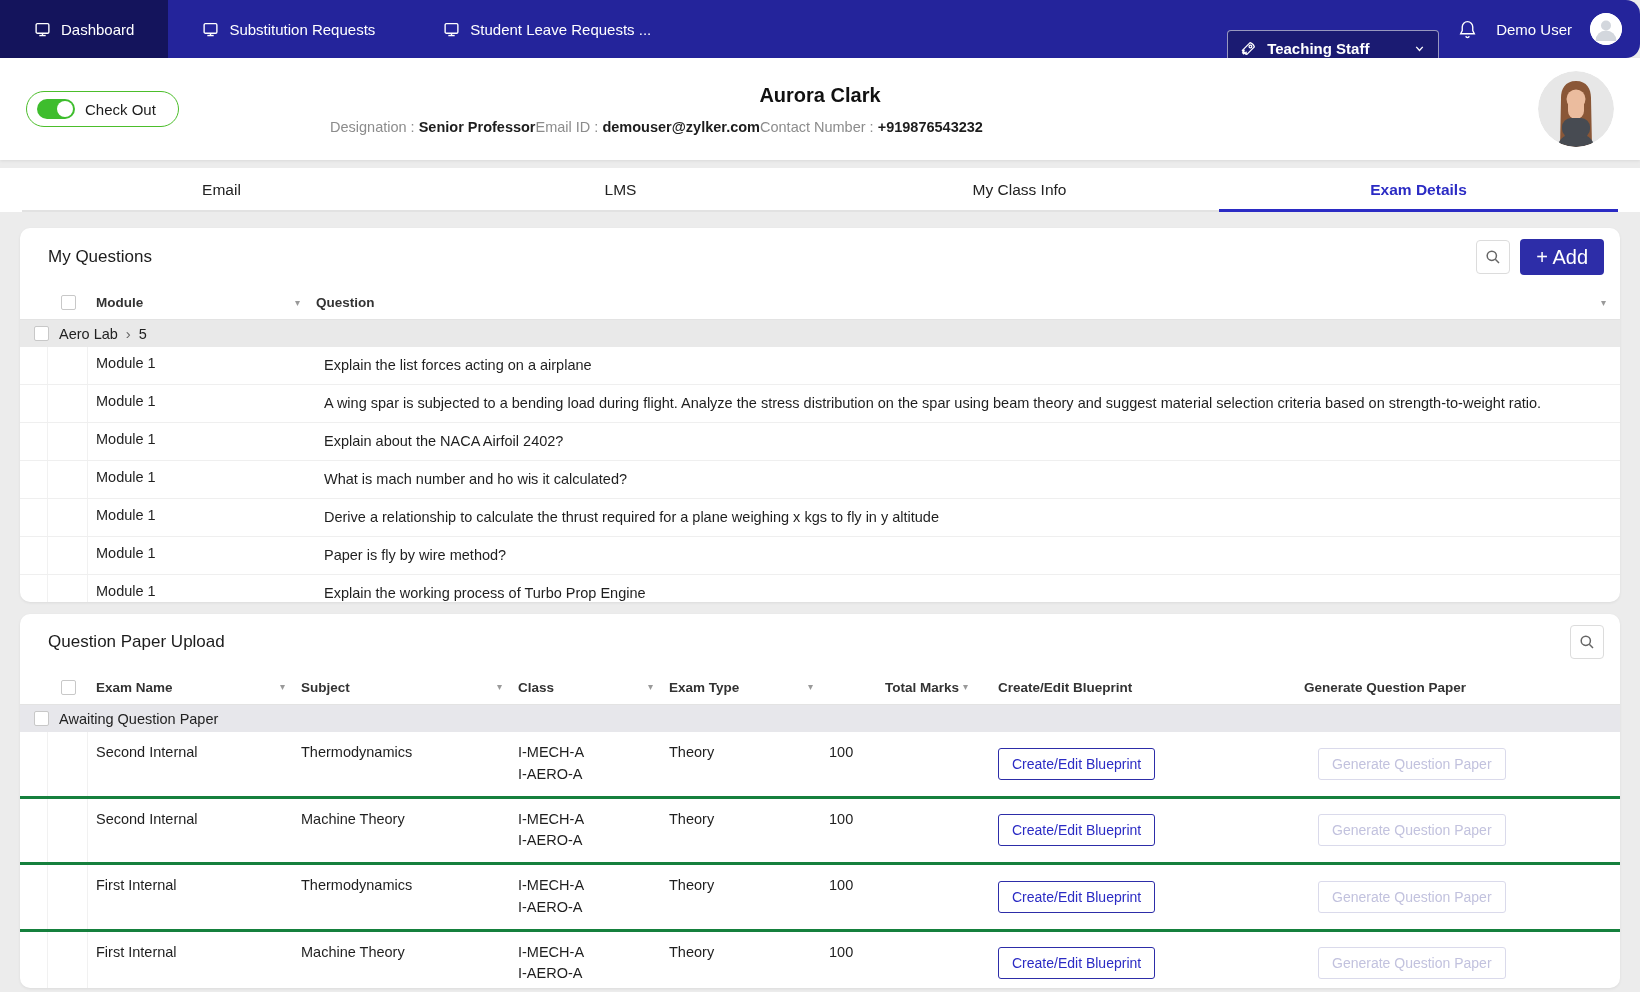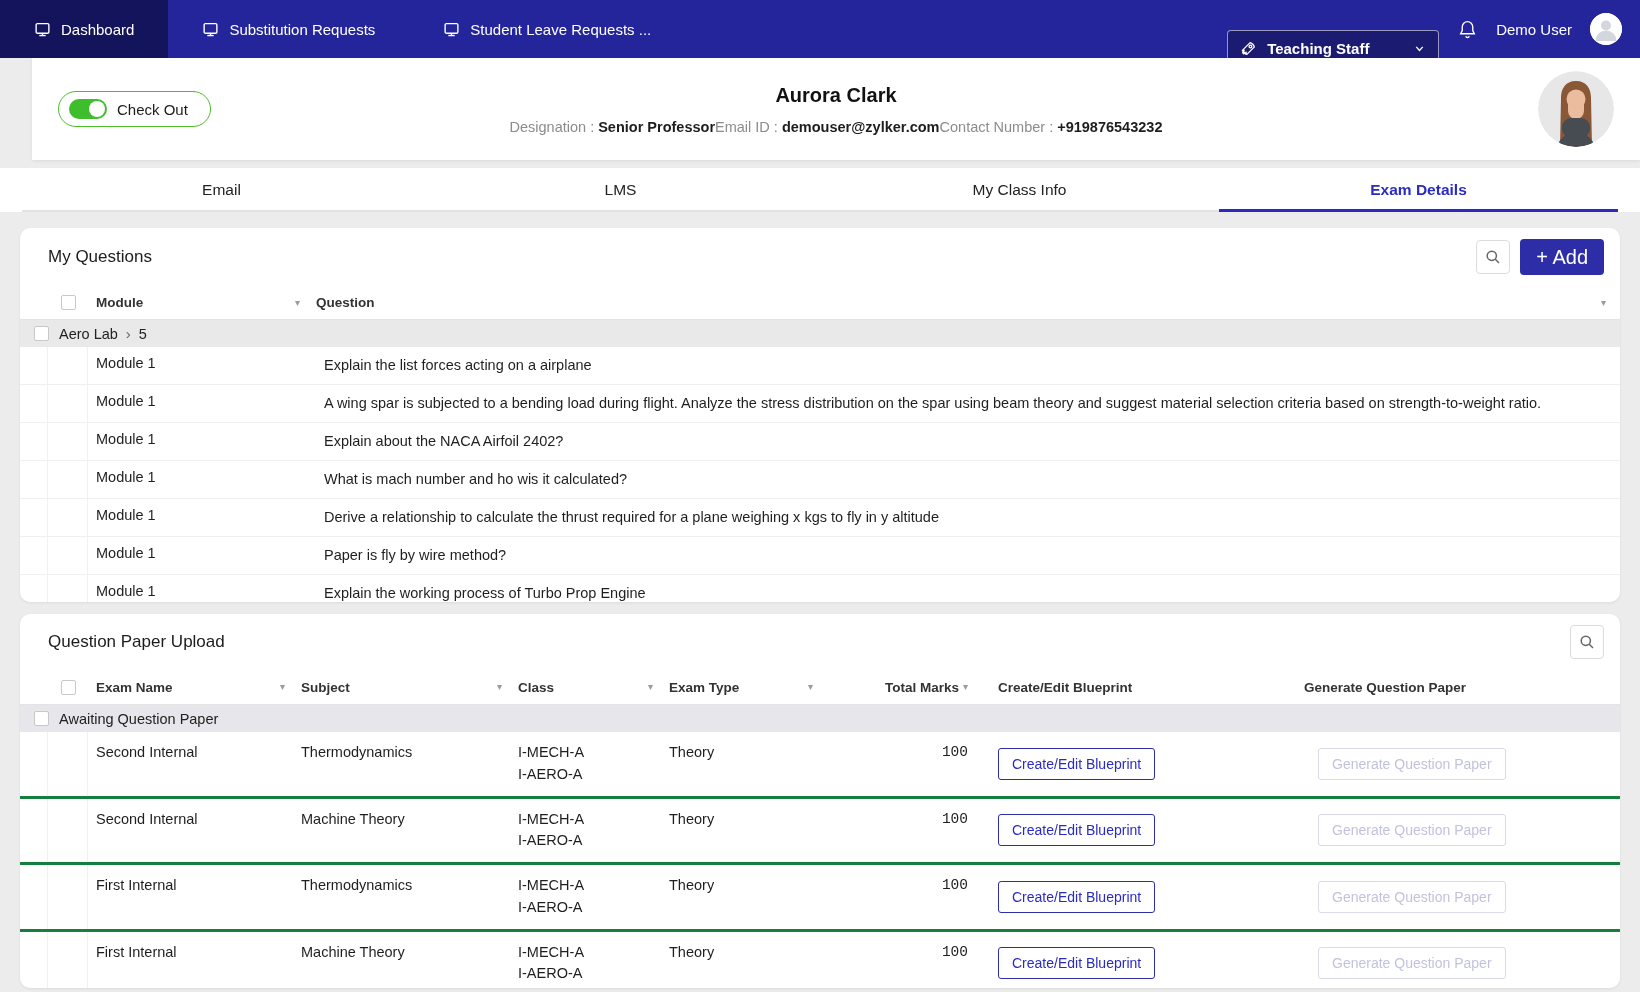--- a/index.html
+++ b/index.html
@@ -1,39 +1,39 @@
 <!DOCTYPE html>
 <html><head>
 <meta charset="utf-8">
 <style>
   * { box-sizing: border-box; margin: 0; padding: 0; }
   html,body { width:1640px; height:992px; overflow:hidden; }
   body { font-family:"Liberation Sans","DejaVu Sans",sans-serif; background:#ECECEC; color:#222; }
 
   
-  .topnav { height:58px; background:#24249B; display:flex; align-items:stretch; color:#fff; }
+  .topnav { height:58px; background:#24249B; display:flex; align-items:stretch; color:#fff;border-radius:14px; }
   .nav-tabs { display:flex; align-items:stretch; }
   .nav-tab { display:flex; align-items:center; gap:10px; padding:0 34px; font-size:15px; cursor:pointer; }
   .nav-tab.active { background:#14145C; }
   .nav-right { margin-left:auto; display:flex; align-items:center; gap:18px; padding-right:18px; }
   .role-select { display:flex; align-items:center; gap:10px; height:38px; min-width:212px;
     background:#1B1B72; border:1px solid rgba(255,255,255,0.55); border-radius:4px; padding:0 12px; cursor:pointer;margin-top:39px; }
   .role-select .lbl { font-size:15px; font-weight:600; flex:1; }
   .username { font-size:15px; }
   .nav-avatar { width:32px; height:32px; border-radius:50%; background:#fff; display:flex; align-items:center; justify-content:center; overflow:hidden; }
 
   
-  .profile { height:102px; background:#fff; display:flex; align-items:center; padding:0 26px; box-shadow:0 1px 3px rgba(0,0,0,0.08); position:relative;margin-left:32px; }
+  .profile { height:102px; background:#fff; display:flex; align-items:center; padding:0 26px; box-shadow:0 1px 3px rgba(0,0,0,0.08); position:relative; }
   .checkout { display:flex; align-items:center; gap:10px; border:1.5px solid #4CBE2B; border-radius:999px; padding:7px 22px 7px 10px; background:#fff; cursor:pointer; }
   .toggle { width:38px; height:20px; background:#3EBD2D; border-radius:10px; position:relative; }
   .toggle .knob { position:absolute; top:2px; right:2px; width:16px; height:16px; border-radius:50%; background:#fff; }
   .checkout .lbl { font-size:15px; color:#1c1c1c; }
   .profile-center { position:absolute; left:50%; transform:translateX(-50%); text-align:center; width:980px; }
   .profile-name { font-size:20px; font-weight:700; color:#111; margin-bottom:12px; }
-  .profile-fields { display:flex; justify-content:center; }
+  .profile-fields { display:flex; justify-content:flex-start; }
   .pfield { font-size:14.5px; }
   .pfield .fl { color:#8C8C8C; }
   .pfield .fv { color:#1d1d1d; font-weight:600; }
   .photo-avatar { margin-left:auto; width:76px; height:76px; border-radius:50%; overflow:hidden; }
 
   
   .tabbar-wrap { background:#ECECEC; padding-top:8px; }
   .tabbar { background:#fff; display:flex; padding:0 22px; }
   .ptab { flex:1; text-align:center; font-size:15.5px; color:#222; padding:13px 0 10px; border-bottom:2px solid #E2E2E2; cursor:pointer; }
   .ptab.active { color:#2B2BC4; font-weight:700; border-bottom:3px solid #2B2BC4; }
@@ -64,21 +64,21 @@
 
   
   .qpu-grid { display:grid; grid-template-columns:28px 40px 205px 217px 151px 160px 155px 320px 1fr; }
   .qpu-colhead { border-bottom:1px solid #E3E3E3; font-weight:700; font-size:13.5px; color:#333; height:35px; align-items:center; }
   .qpu-colhead .hcell { display:flex; align-items:center; justify-content:space-between; padding:0 8px; }
   .qpu-colhead .marks { justify-content:flex-end; gap:4px; }
   .qpu-colhead .plain { justify-content:flex-start; padding-left:22px; }
   .qpu-row { border-bottom:3px solid #15803d; font-size:14.5px; color:#1f1f1f; min-height:55px; align-items:start; }
   .qpu-row .cell { padding:10px 8px; line-height:1.5; }
   .qpu-row .la, .qpu-row .lb { border-right:1px solid #F1F1F1; align-self:stretch; padding:0; }
-  .qpu-row .marks { text-align:right;font-family:Liberation Mono, monospace; }
+  .qpu-row .marks { text-align:left; }
   .qpu-row .btncell { align-self:center; padding:0 8px 0 22px; }
   .bp-btn { background:#fff; border:1px solid #2D2DA8; color:#2B2BC4; font-size:14px; font-family:inherit; padding:7px 13px; border-radius:3px; cursor:pointer; }
   .gen-btn { background:#fff; border:1px solid #DADAEB; color:#C2C2DE; font-size:14px; font-family:inherit; padding:7px 13px; border-radius:3px; cursor:default; }
   .cls-line { display:block; }
 </style>
 </head>
 <body>
 
 <nav class="topnav">
   <div class="nav-tabs">

